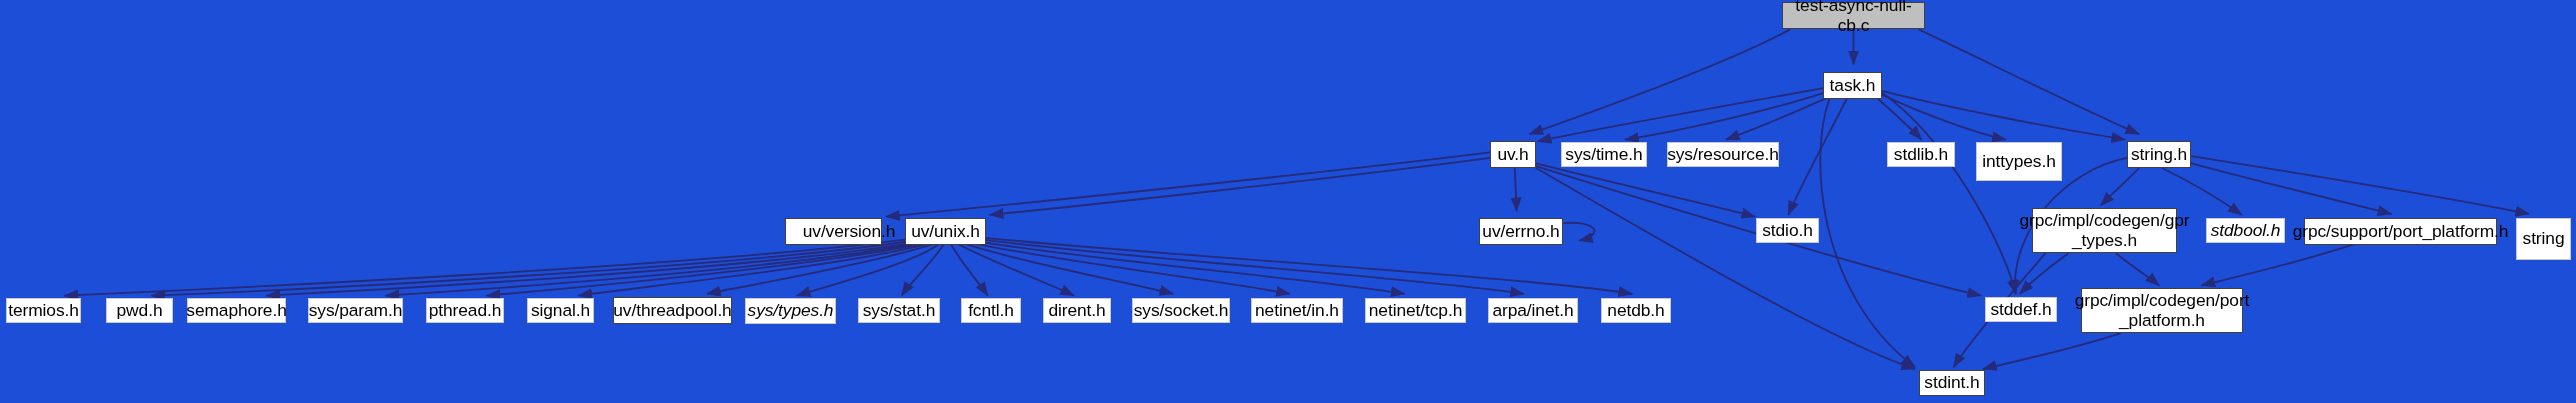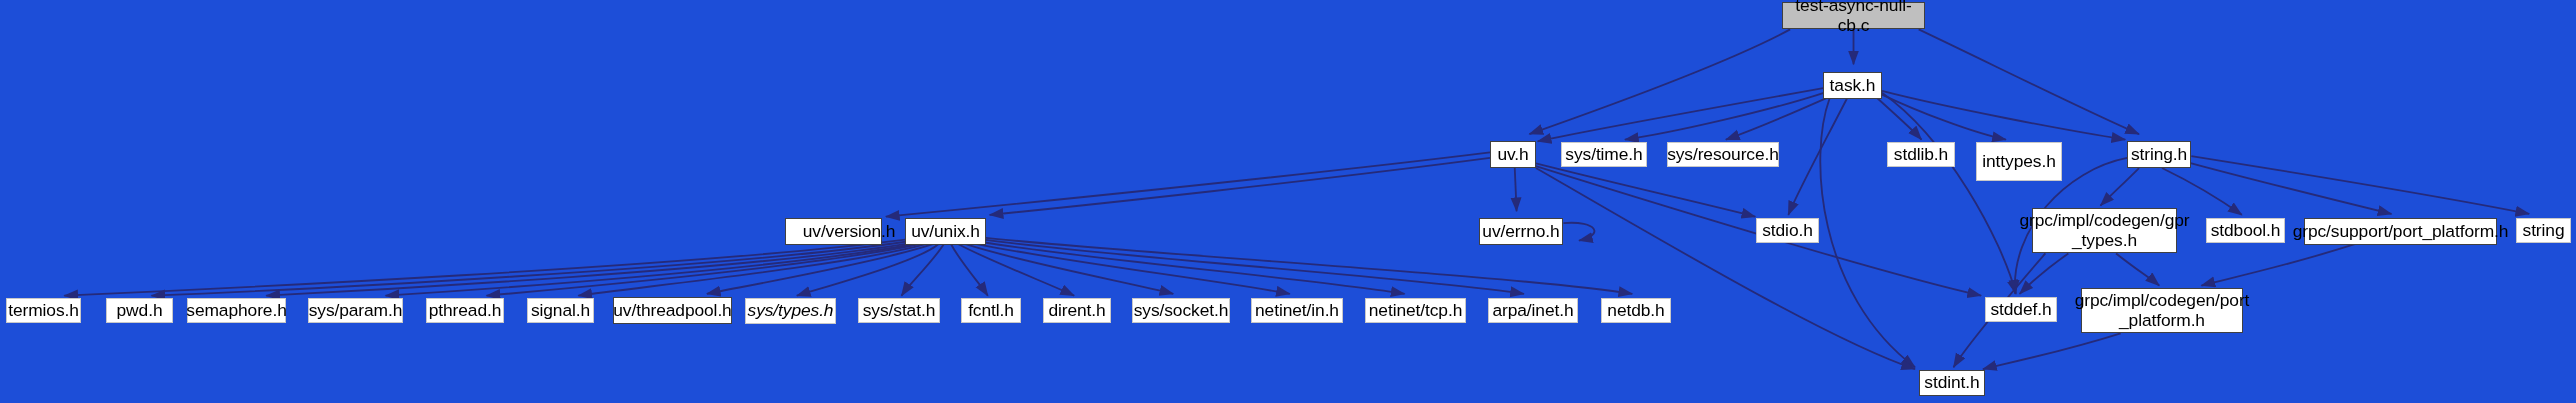--- a/index.html
+++ b/index.html
@@ -91,23 +91,23 @@
       <div class="node" style="left: 1667px; top: 142px; width: 112px; height: 25px;">sys/resource.h</div>
       <div class="node" style="left: 1887px; top: 142px; width: 68px; height: 25px;">stdlib.h</div>
       <div class="node" style="left: 1976px; top: 142px; width: 86px; height: 39px;">inttypes.h</div>
       <div class="node strong" style="left: 2127px; top: 141px; width: 64px; height: 27px;">string.h</div>
       <div class="node strong" style="left: 785px; top: 218px; width: 97px; height: 27px; padding-left: 31px;">uv/version.h</div>
       <div class="node strong" style="left: 905px; top: 218px; width: 81px; height: 27px;">uv/unix.h</div>
       <div class="node strong" style="left: 1479px; top: 218px; width: 84px; height: 27px;">uv/errno.h</div>
       <div class="node" style="left: 1756px; top: 218px; width: 63px; height: 25px;">stdio.h</div>
       <div class="node strong" style="left: 2032px; top: 208px; width: 145px; height: 45px;">grpc/impl/codegen/gpr
 _types.h</div>
-      <div class="node" style="left: 2206px; top: 218px; width: 79px; height: 25px;">stdbool.h</div>
+      <div class="node" style="left: 2206px; top: 218px; width: 79px; height: 25px; font-style: italic;">stdbool.h</div>
       <div class="node strong" style="left: 2304px; top: 218px; width: 193px; height: 27px;">grpc/support/port_platform.h</div>
-      <div class="node" style="left: 2516px; top: 218px; width: 55px; height: 25px;">string</div>
+      <div class="node" style="left: 2516px; top: 218px; width: 55px; height: 42px;">string</div>
       <div class="node" style="left: 6px; top: 298px; width: 75px; height: 25px;">termios.h</div>
       <div class="node" style="left: 106px; top: 298px; width: 67px; height: 25px;">pwd.h</div>
       <div class="node" style="left: 187px; top: 298px; width: 99px; height: 25px;">semaphore.h</div>
       <div class="node" style="left: 308px; top: 298px; width: 95px; height: 25px;">sys/param.h</div>
       <div class="node" style="left: 426px; top: 298px; width: 78px; height: 25px;">pthread.h</div>
       <div class="node" style="left: 527px; top: 298px; width: 67px; height: 25px;">signal.h</div>
       <div class="node strong" style="left: 613px; top: 297px; width: 119px; height: 27px;">uv/threadpool.h</div>
       <div class="node" style="left: 745px; top: 298px; width: 91px; height: 26px; font-style: italic;">sys/types.h</div>
       <div class="node" style="left: 858px; top: 298px; width: 82px; height: 25px;">sys/stat.h</div>
       <div class="node" style="left: 961px; top: 298px; width: 60px; height: 25px;">fcntl.h</div>

